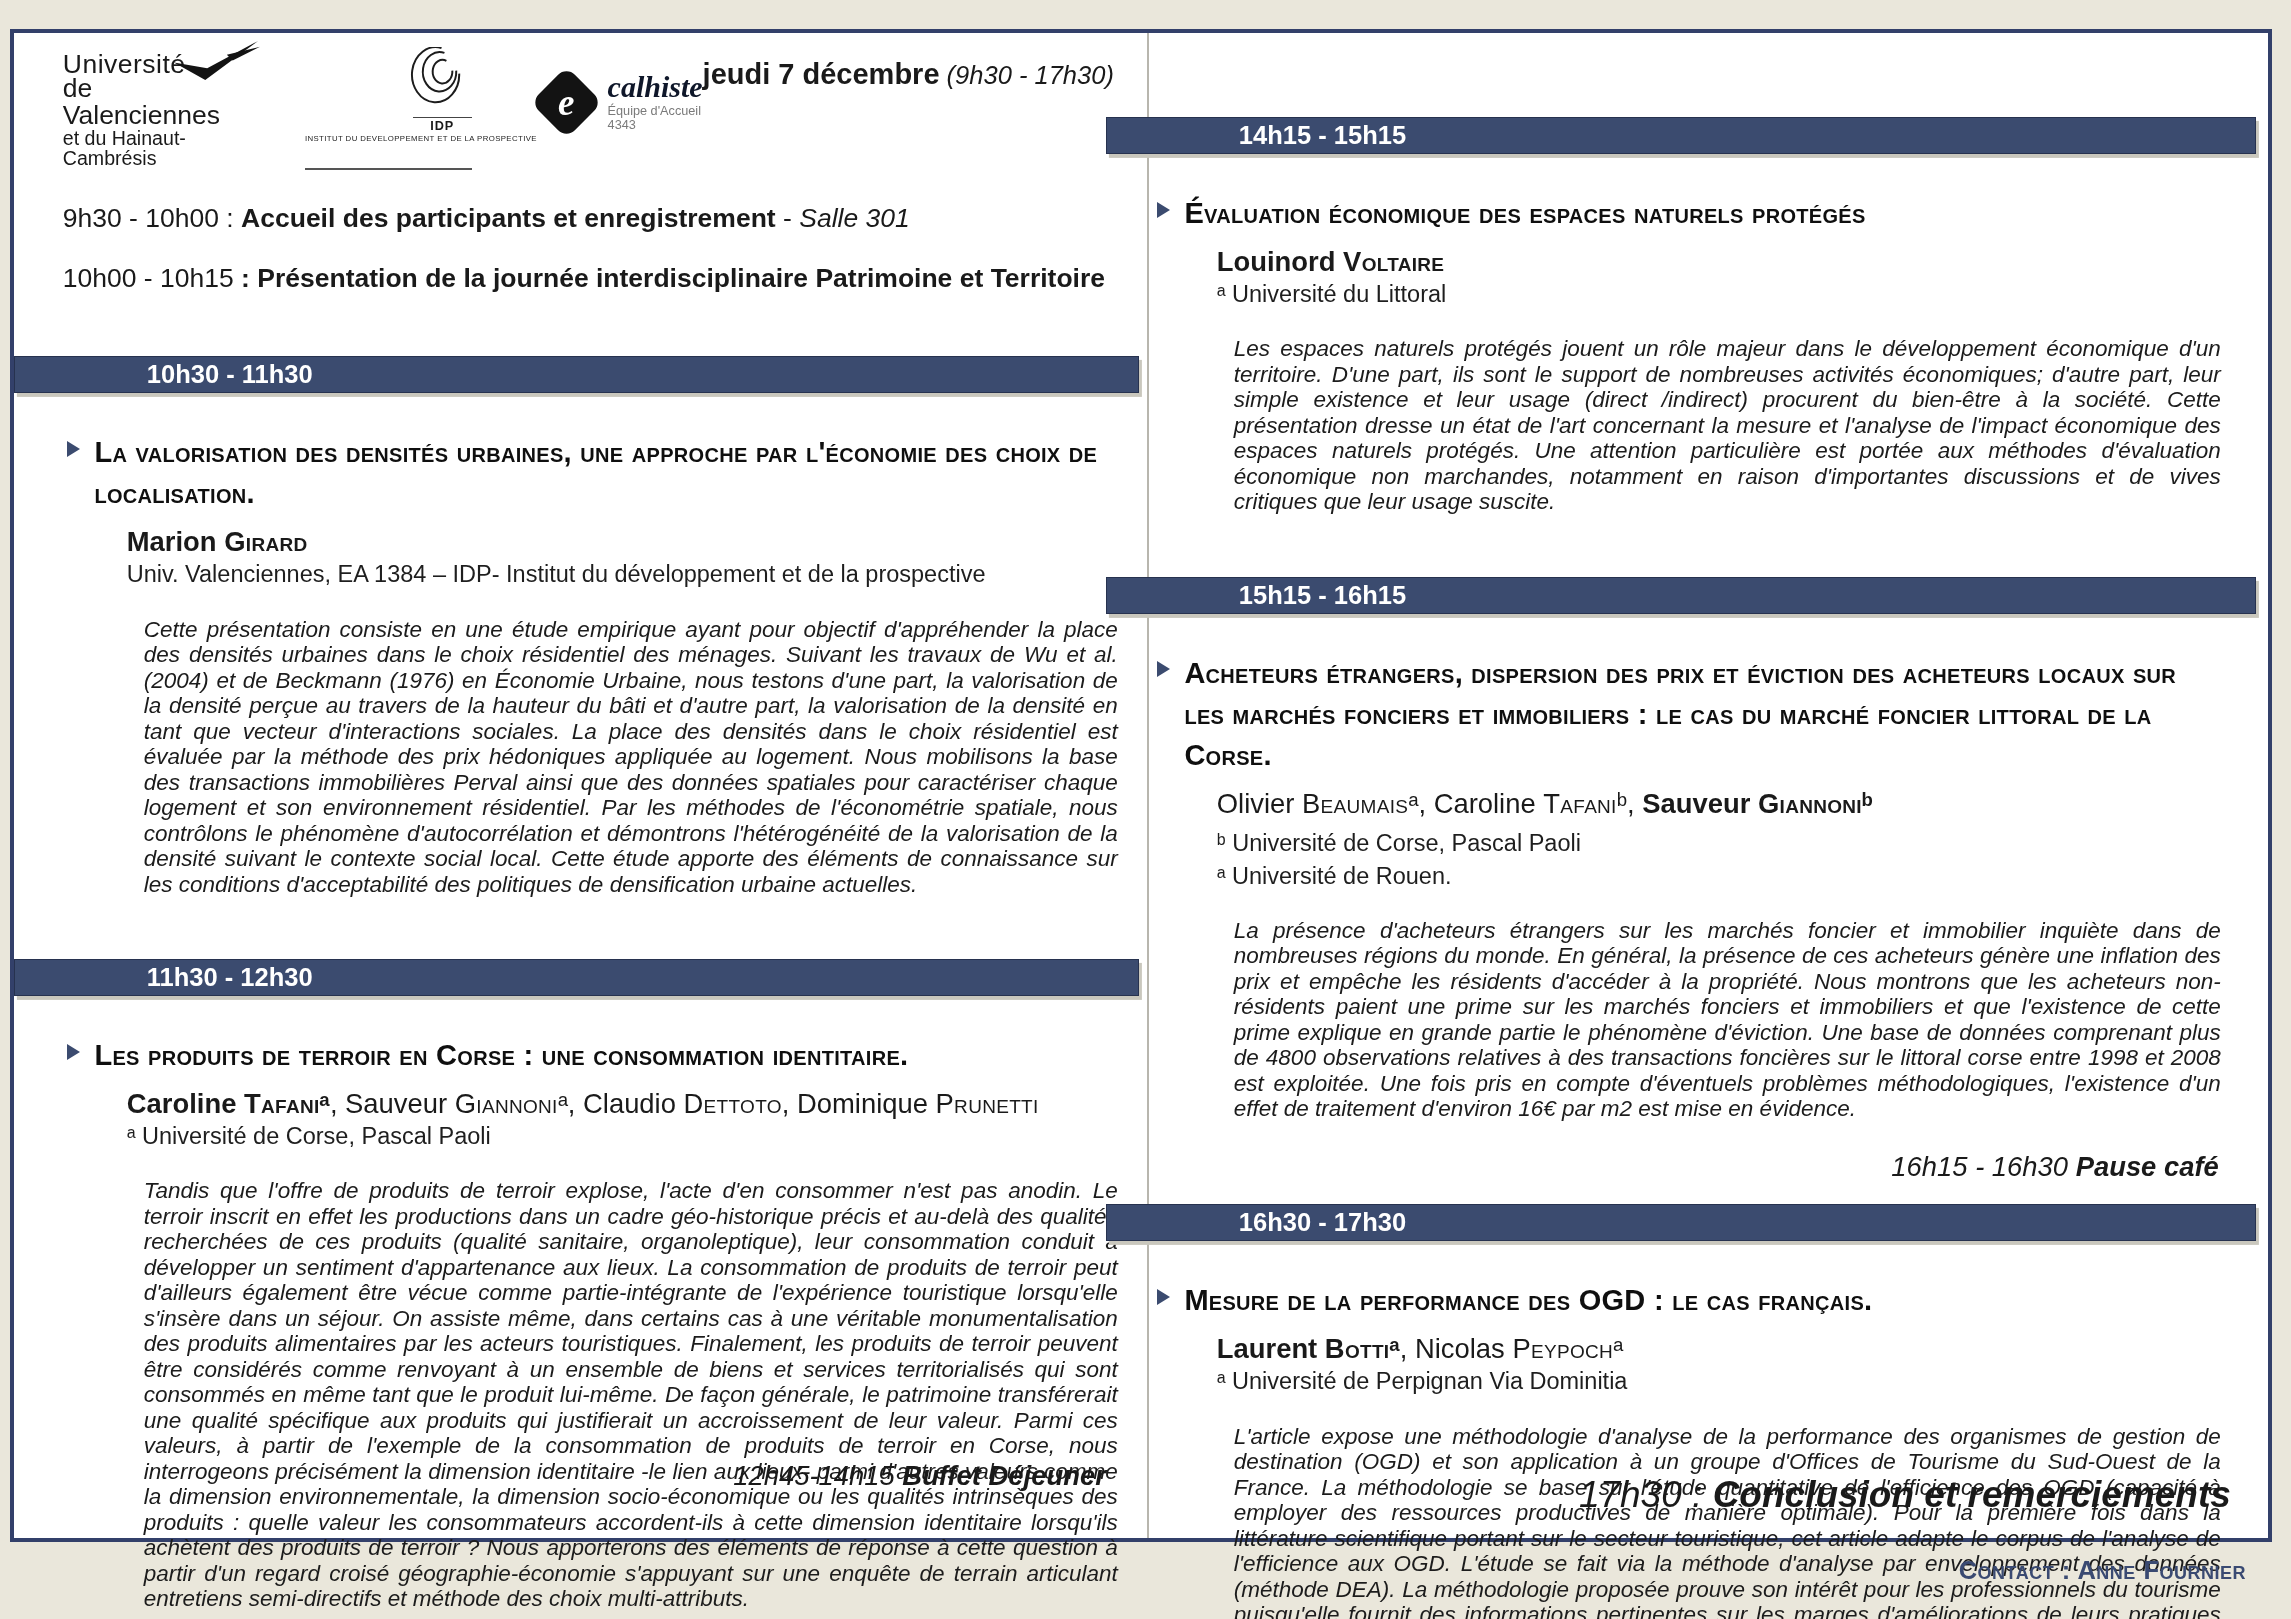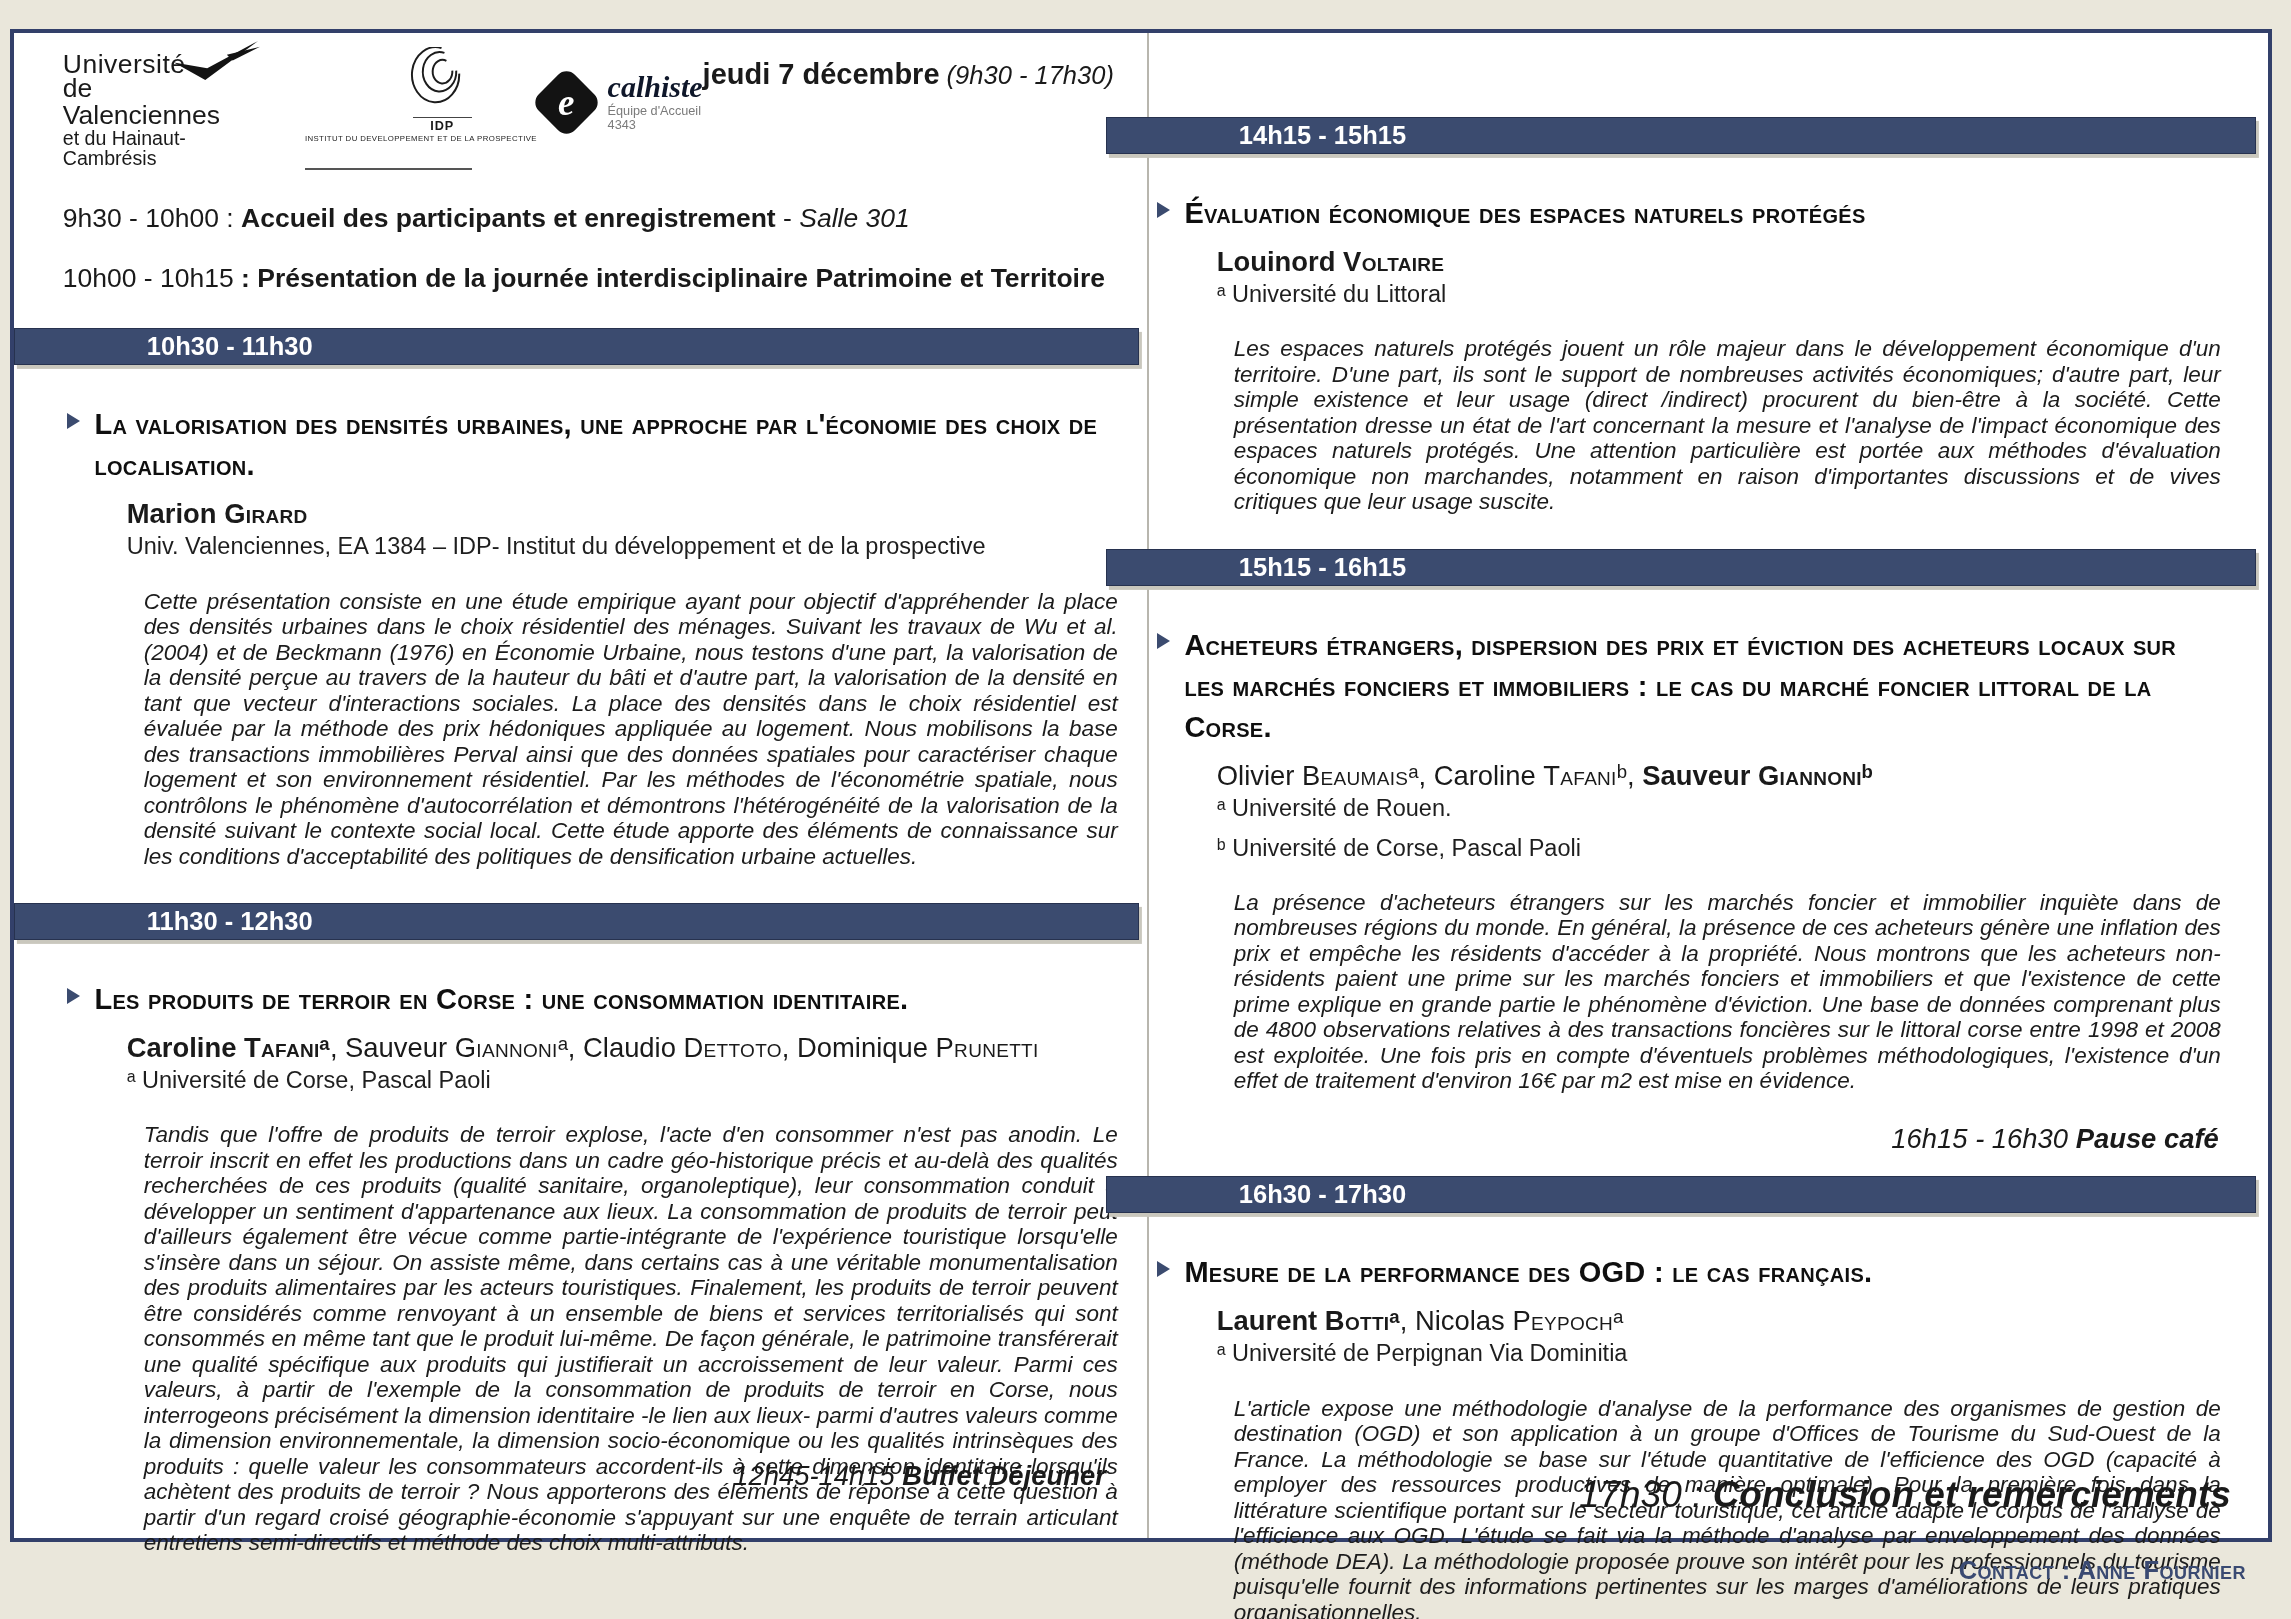--- a/index.html
+++ b/index.html
@@ -72,21 +72,21 @@
   .break-line{font-size:27.4px;text-align:right;}
   .lunch-line{position:absolute;bottom:46px;right:41px;margin-top:44px;}
   .coffee-line{margin-top:29px;padding-right:2px;}
   .conclusion-line{position:absolute;bottom:21.6px;right:37px;font-size:37px;font-style:italic;}
 
   .contact-line{
     position:absolute;top:1556px;right:46px;
     font-size:25.5px;color:#3a4a72;font-variant:small-caps;letter-spacing:0.5px;font-weight:600;
   }
 
-  .mt44{margin-top:34px;}
+  .mt44{margin-top:62px;}
   .mt86{margin-top:84px;}
   .mt22{margin-top:21.6px;}
 </style>
 </head>
 <body>
 
 <div class="doc">
 
   <div class="col col-left">
 
@@ -172,22 +172,22 @@
       <div class="abstract">Les espaces naturels protégés jouent un rôle majeur dans le développement économique d'un territoire. D'une part, ils sont le support de nombreuses activités économiques; d'autre part, leur simple existence et leur usage (direct /indirect) procurent du bien-être à la société. Cette présentation dresse un état de l'art concernant la mesure et l'analyse de l'impact économique des espaces naturels protégés. Une attention particulière est portée aux méthodes d'évaluation économique non marchandes, notamment en raison d'importantes discussions et de vives critiques que leur usage suscite.</div>
     </div>
 
     <div>
       <div class="session-bar mt44">15h15 - 16h15</div>
       <div class="session-title-row">
         <span class="title-bullet"></span>
         <span class="session-title">Acheteurs étrangers, dispersion des prix et éviction des acheteurs locaux sur les marchés fonciers et immobiliers : le cas du marché foncier littoral de la Corse.</span>
       </div>
       <div class="authors-line"><span>Olivier </span><span class="sc">Beaumais</span><span>ᵃ, Caroline </span><span class="sc">Tafani</span><span>ᵇ, </span><span class="b">Sauveur </span><span class="b sc">Giannoni</span><span class="b">ᵇ</span></div>
+      <div class="affiliation-line">ᵇ Université de Corse, Pascal Paoli</div>
       <div class="affiliation-line affil-first">ᵃ Université de Rouen.</div>
-      <div class="affiliation-line">ᵇ Université de Corse, Pascal Paoli</div>
       <div class="abstract">La présence d'acheteurs étrangers sur les marchés foncier et immobilier inquiète dans de nombreuses régions du monde. En général, la présence de ces acheteurs génère une inflation des prix et empêche les résidents d'accéder à la propriété. Nous montrons que les acheteurs non-résidents paient une prime sur les marchés fonciers et immobiliers et que l'existence de cette prime explique en grande partie le phénomène d'éviction. Une base de données comprenant plus de 4800 observations relatives à des transactions foncières sur le littoral corse entre 1998 et 2008 est exploitée. Une fois pris en compte d'éventuels problèmes méthodologiques, l'existence d'un effet de traitement d'environ 16€ par m2 est mise en évidence.</div>
     </div>
 
     <div class="break-line coffee-line"><span class="i">16h15 - 16h30 </span><span class="b i">Pause café</span></div>
 
     <div>
       <div class="session-bar mt22">16h30 - 17h30</div>
       <div class="session-title-row">
         <span class="title-bullet"></span>
         <span class="session-title">Mesure de la performance des OGD : le cas français.</span>

